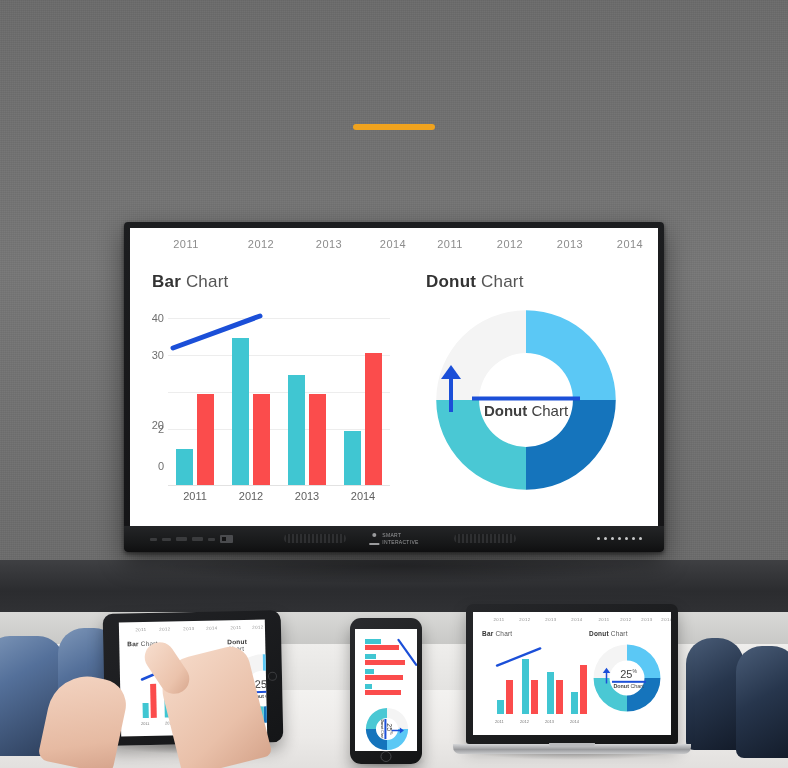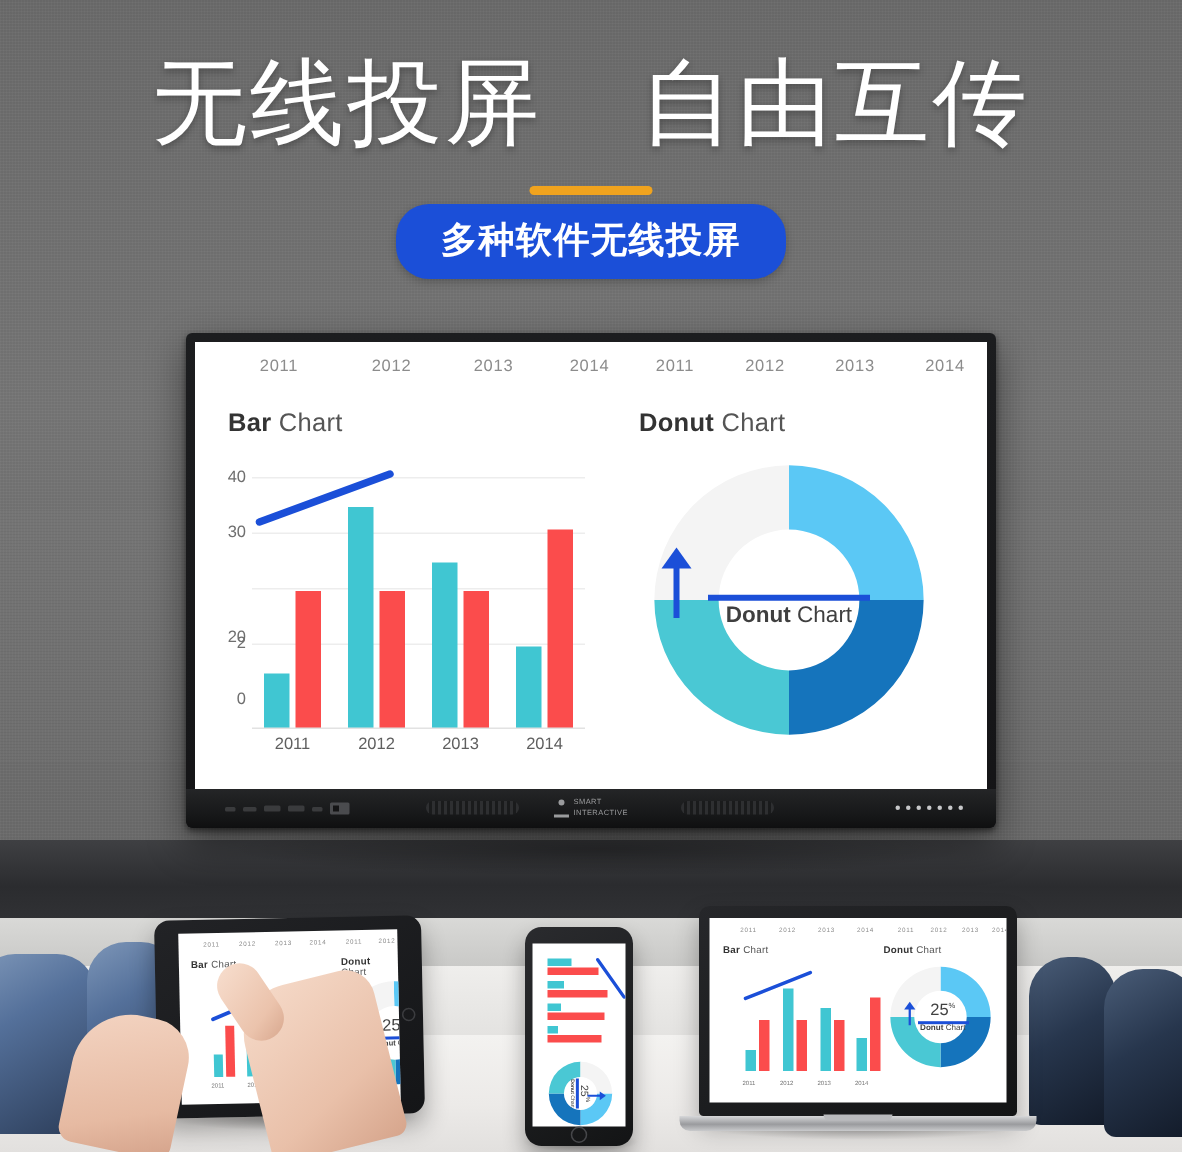--- a/index.html
+++ b/index.html
@@ -230,27 +230,21 @@
     <div class="chair-back" style="left:0;top:0;width:62px;height:116px;"></div>
   </div>
 
   <div class="chair chair-dark" style="left:686px;top:638px;width:58px;height:112px;">
     <div class="chair-back" style="left:0;top:0;width:58px;height:112px;"></div>
   </div>
   <div class="chair chair-dark" style="left:736px;top:646px;width:62px;height:112px;">
     <div class="chair-back" style="left:0;top:0;width:62px;height:112px;"></div>
   </div>
 
-  <div class="headline">
-    <span>无线投屏</span>
-    <span class="gap"></span>
-    <span>自由互传</span>
-  </div>
   <div class="divider"></div>
-  <button class="cta">多种软件无线投屏</button>
 
   <div class="shadow-soft" style="left:150px;top:548px;width:500px;height:36px;"></div>
 
   <div class="tv">
     <div class="tv-screen">
       <div class="chart-sheet">
 
         <div class="yearstrip">
           <span style="left:56px;">2011</span>
           <span style="left:131px;">2012</span>

